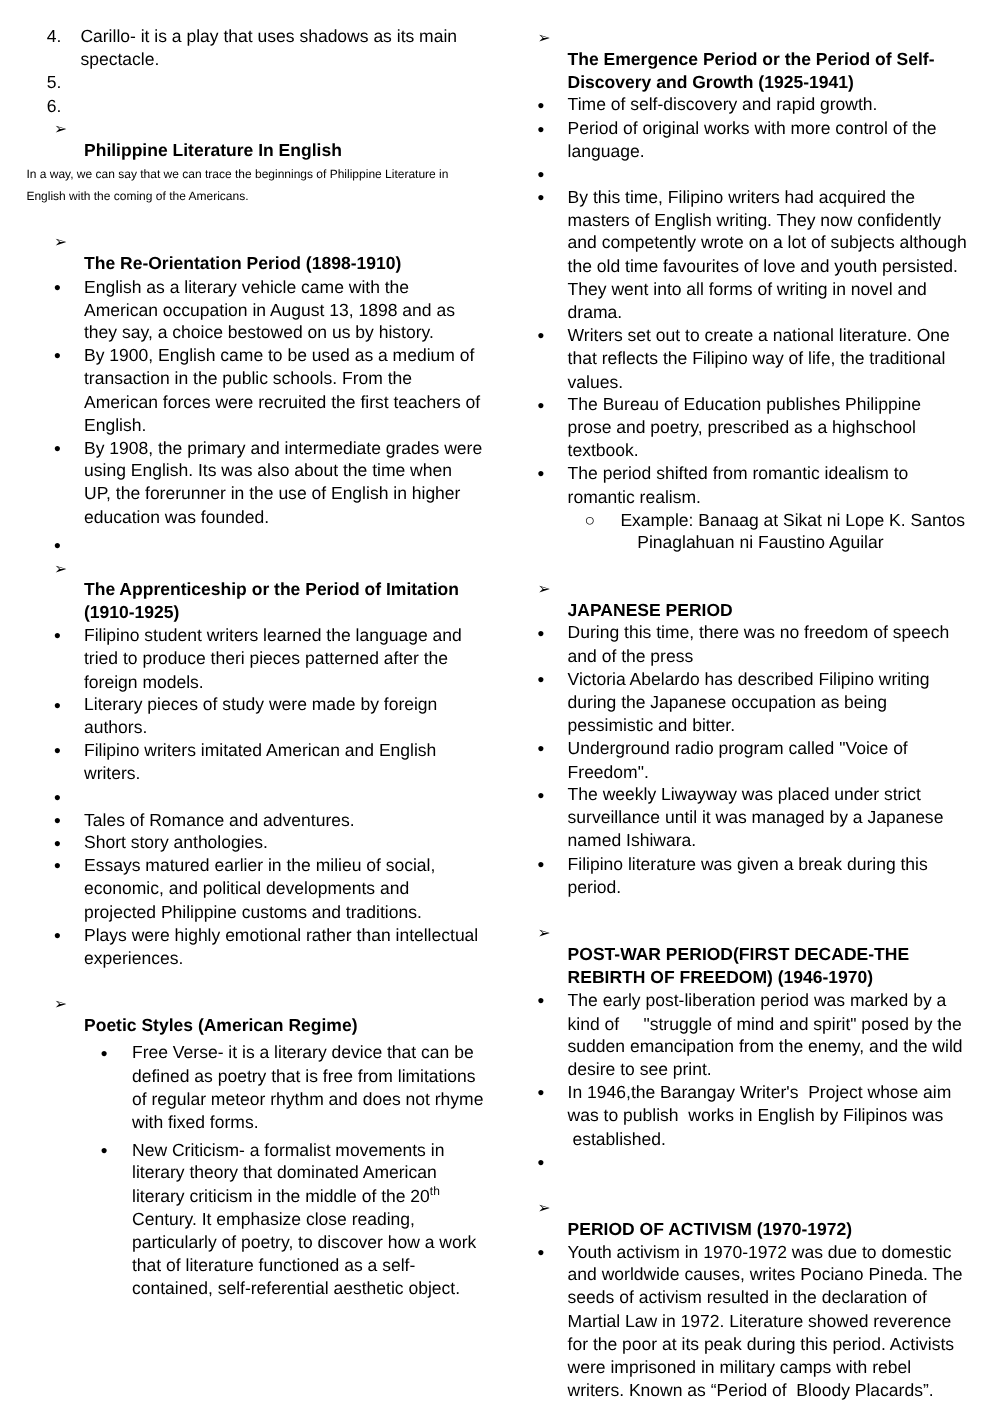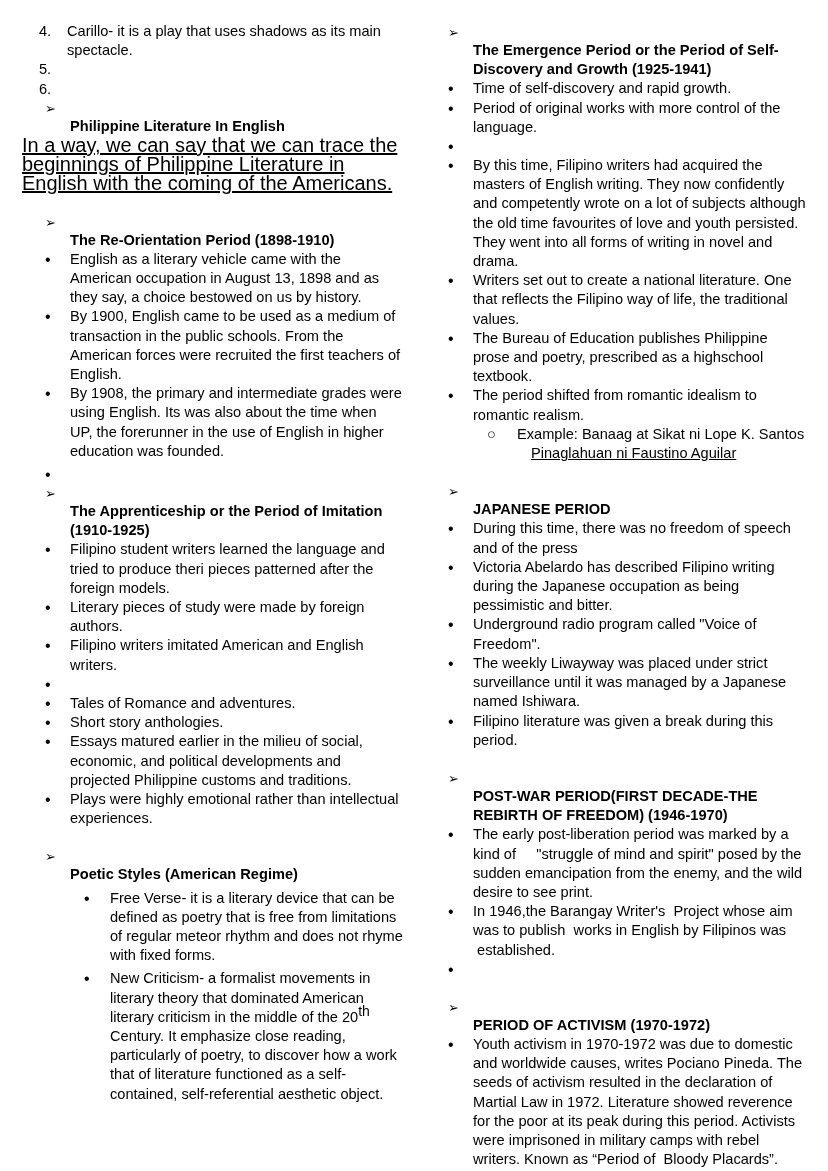--- a/index.html
+++ b/index.html
@@ -30,25 +30,24 @@
   }
   .col {
     width: 392px;
     box-sizing: border-box;
   }
   .col-right { padding-top: 1px; }
   b, .b { font-weight: normal; }
 
   
   .para {
-    font-size: 20px;
+    font-size: 10px;
     line-height: 19.2px;
     margin: 0;
     padding: 0;
-    text-decoration: underline;
   }
 
   
   .li {
     display: flex;
     align-items: flex-start;
     font-size: 14.6px;
     line-height: 19.2px;
   }
   .mk {
@@ -92,23 +91,23 @@
   
   .li-circ .mk {
     width: 30px;
     margin-left: 62px;
     font-size: 14.6px;
     line-height: 19.2px;
   }
   .gap-lg { height: 19px; }
   .gap-xs { height: 4px; }
 
-  .cont-ind { padding-left: 14px; text-decoration: underline; }
-
-  sup { font-size: 14px; vertical-align: super; line-height: 0; }
+  .cont-ind { padding-left: 14px; }
+
+  sup { font-size: 10px; vertical-align: super; line-height: 0; }
 </style>
 </head>
 <body>
 
 <div class="page">
   <div class="columns">
 
     <div class="col col-left">
 
       <div class="li li-num">

